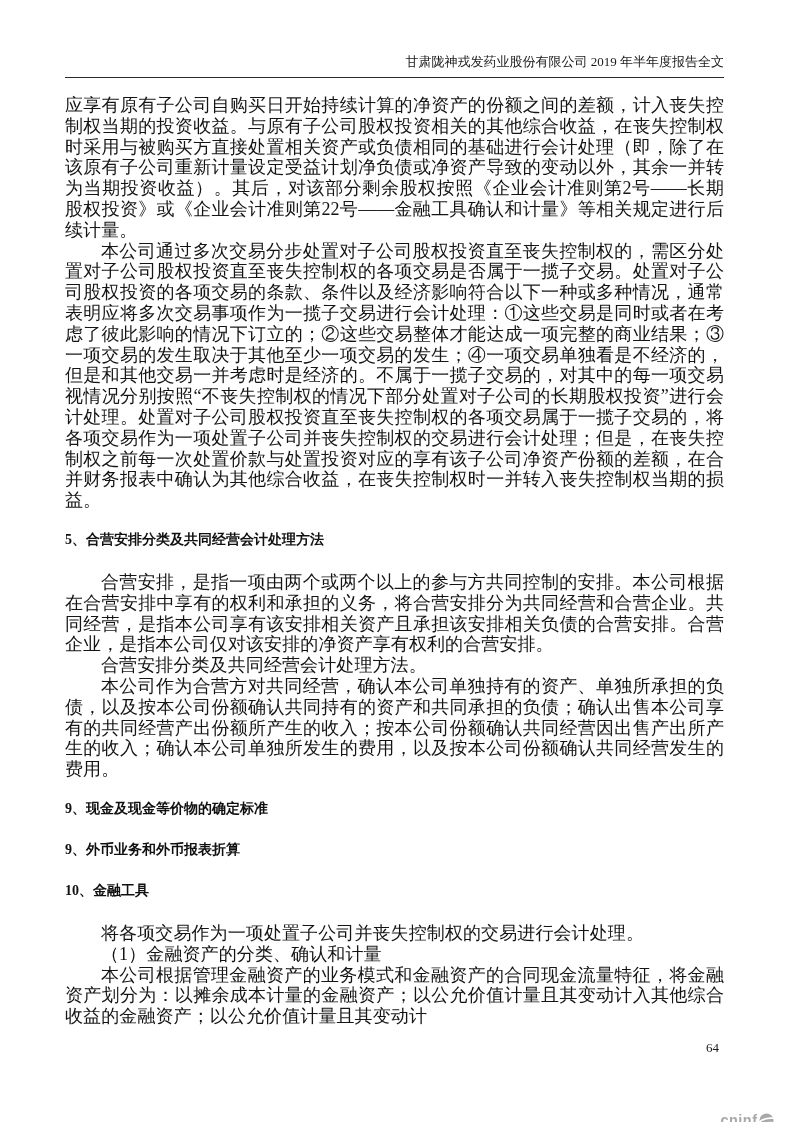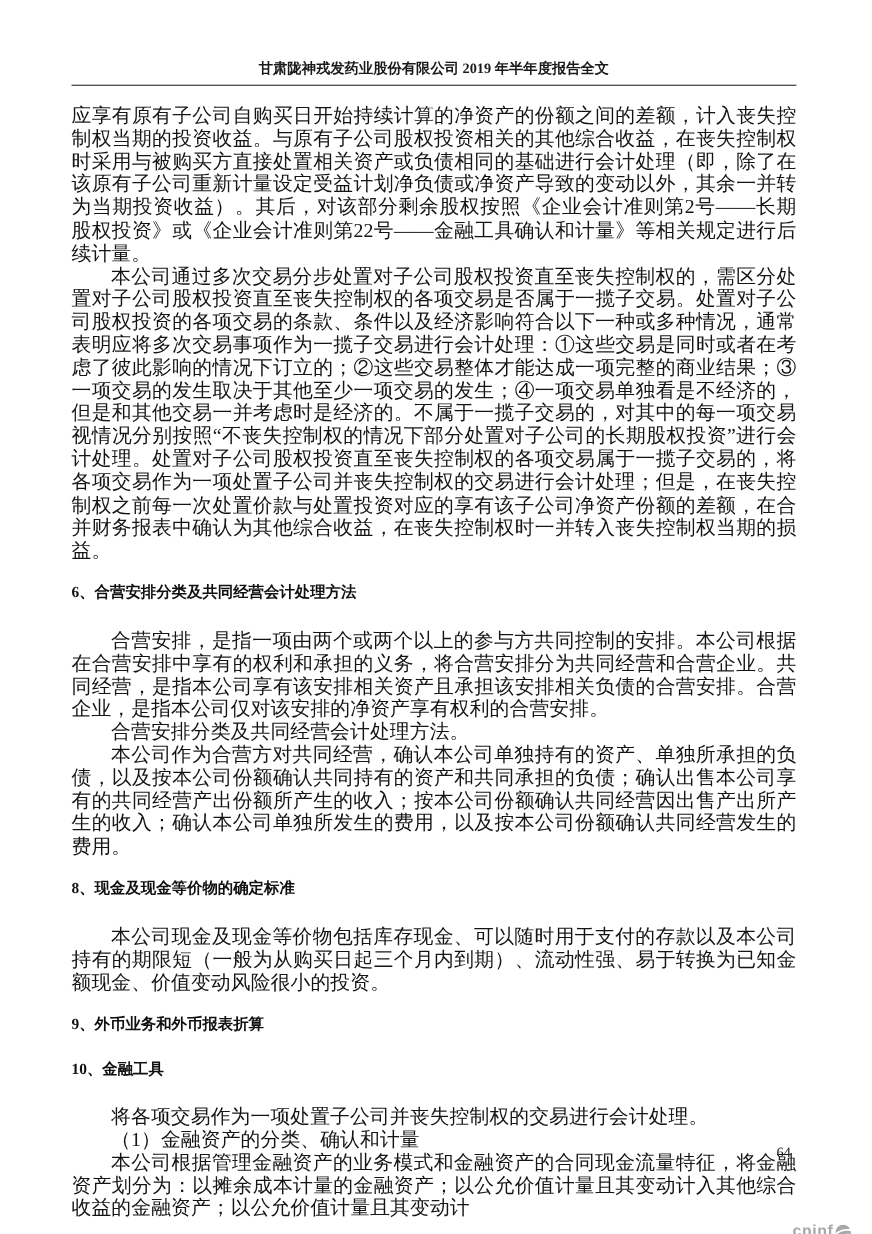--- a/index.html
+++ b/index.html
@@ -10,27 +10,26 @@
     margin: 0 auto;
     background: #ffffff;
     box-sizing: border-box;
     padding: 54px 69px 0 65px;
     font-family: "Liberation Serif", "DejaVu Serif", serif;
     color: #141414;
     overflow: hidden;
   }
   .doc-header { border-bottom: 1.5px solid #2b2b2b; }
   .doc-header .header-title {
-    text-align: center;
+    text-align: right;
     font-size: 13px;
     line-height: 16px;
     padding-bottom: 7px;
     color: #1a1a1a;
     white-space: nowrap;
-    font-weight: bold;
   }
   .doc-main { padding-top: 17px; }
   .doc-main p.body-para {
     margin: 0;
     font-size: 18px;
     line-height: 20.8px;
     text-align: justify;
     letter-spacing: 0.1px;
   }
   .doc-main p.indent { text-indent: 2em; }
@@ -94,26 +93,25 @@
 
 <div class="page">
 
   <header class="doc-header">
     <div class="header-title">甘肃陇神戎发药业股份有限公司 2019 年半年度报告全文</div>
   </header>
 
   <main class="doc-main" id="doc-body">
       <p class="body-para">应享有原有子公司自购买日开始持续计算的净资产的份额之间的差额，计入丧失控制权当期的投资收益。与原有子公司股权投资相关的其他综合收益，在丧失控制权时采用与被购买方直接处置相关资产或负债相同的基础进行会计处理（即，除了在该原有子公司重新计量设定受益计划净负债或净资产导致的变动以外，其余一并转为当期投资收益）。其后，对该部分剩余股权按照《企业会计准则第2号——长期股权投资》或《企业会计准则第22号——金融工具确认和计量》等相关规定进行后续计量。</p>
       <p class="body-para indent">本公司通过多次交易分步处置对子公司股权投资直至丧失控制权的，需区分处置对子公司股权投资直至丧失控制权的各项交易是否属于一揽子交易。处置对子公司股权投资的各项交易的条款、条件以及经济影响符合以下一种或多种情况，通常表明应将多次交易事项作为一揽子交易进行会计处理：①这些交易是同时或者在考虑了彼此影响的情况下订立的；②这些交易整体才能达成一项完整的商业结果；③一项交易的发生取决于其他至少一项交易的发生；④一项交易单独看是不经济的，但是和其他交易一并考虑时是经济的。不属于一揽子交易的，对其中的每一项交易视情况分别按照“不丧失控制权的情况下部分处置对子公司的长期股权投资”进行会计处理。处置对子公司股权投资直至丧失控制权的各项交易属于一揽子交易的，将各项交易作为一项处置子公司并丧失控制权的交易进行会计处理；但是，在丧失控制权之前每一次处置价款与处置投资对应的享有该子公司净资产份额的差额，在合并财务报表中确认为其他综合收益，在丧失控制权时一并转入丧失控制权当期的损益。</p>
-      <h2 class="section-heading">6、合营安排分类及共同经营会计处理方法</h2>
+      <h2 class="section-heading">5、合营安排分类及共同经营会计处理方法</h2>
       <p class="body-para indent">合营安排，是指一项由两个或两个以上的参与方共同控制的安排。本公司根据在合营安排中享有的权利和承担的义务，将合营安排分为共同经营和合营企业。共同经营，是指本公司享有该安排相关资产且承担该安排相关负债的合营安排。合营企业，是指本公司仅对该安排的净资产享有权利的合营安排。</p>
       <p class="body-para indent">合营安排分类及共同经营会计处理方法。</p>
       <p class="body-para indent">本公司作为合营方对共同经营，确认本公司单独持有的资产、单独所承担的负债，以及按本公司份额确认共同持有的资产和共同承担的负债；确认出售本公司享有的共同经营产出份额所产生的收入；按本公司份额确认共同经营因出售产出所产生的收入；确认本公司单独所发生的费用，以及按本公司份额确认共同经营发生的费用。</p>
-      <h2 class="section-heading">8、现金及现金等价物的确定标准</h2>
-      <p class="body-para indent">本公司现金及现金等价物包括库存现金、可以随时用于支付的存款以及本公司持有的期限短（一般为从购买日起三个月内到期）、流动性强、易于转换为已知金额现金、价值变动风险很小的投资。</p>
+      <h2 class="section-heading">9、现金及现金等价物的确定标准</h2>
       <h2 class="section-heading">9、外币业务和外币报表折算</h2>
       <h2 class="section-heading">10、金融工具</h2>
       <p class="body-para indent">将各项交易作为一项处置子公司并丧失控制权的交易进行会计处理。</p>
       <p class="body-para indent">（1）金融资产的分类、确认和计量</p>
       <p class="body-para indent">本公司根据管理金融资产的业务模式和金融资产的合同现金流量特征，将金融资产划分为：以摊余成本计量的金融资产；以公允价值计量且其变动计入其他综合收益的金融资产；以公允价值计量且其变动计</p>
     </main>
 
   <div class="page-number">64</div>
 
   <div class="footer-logo">

